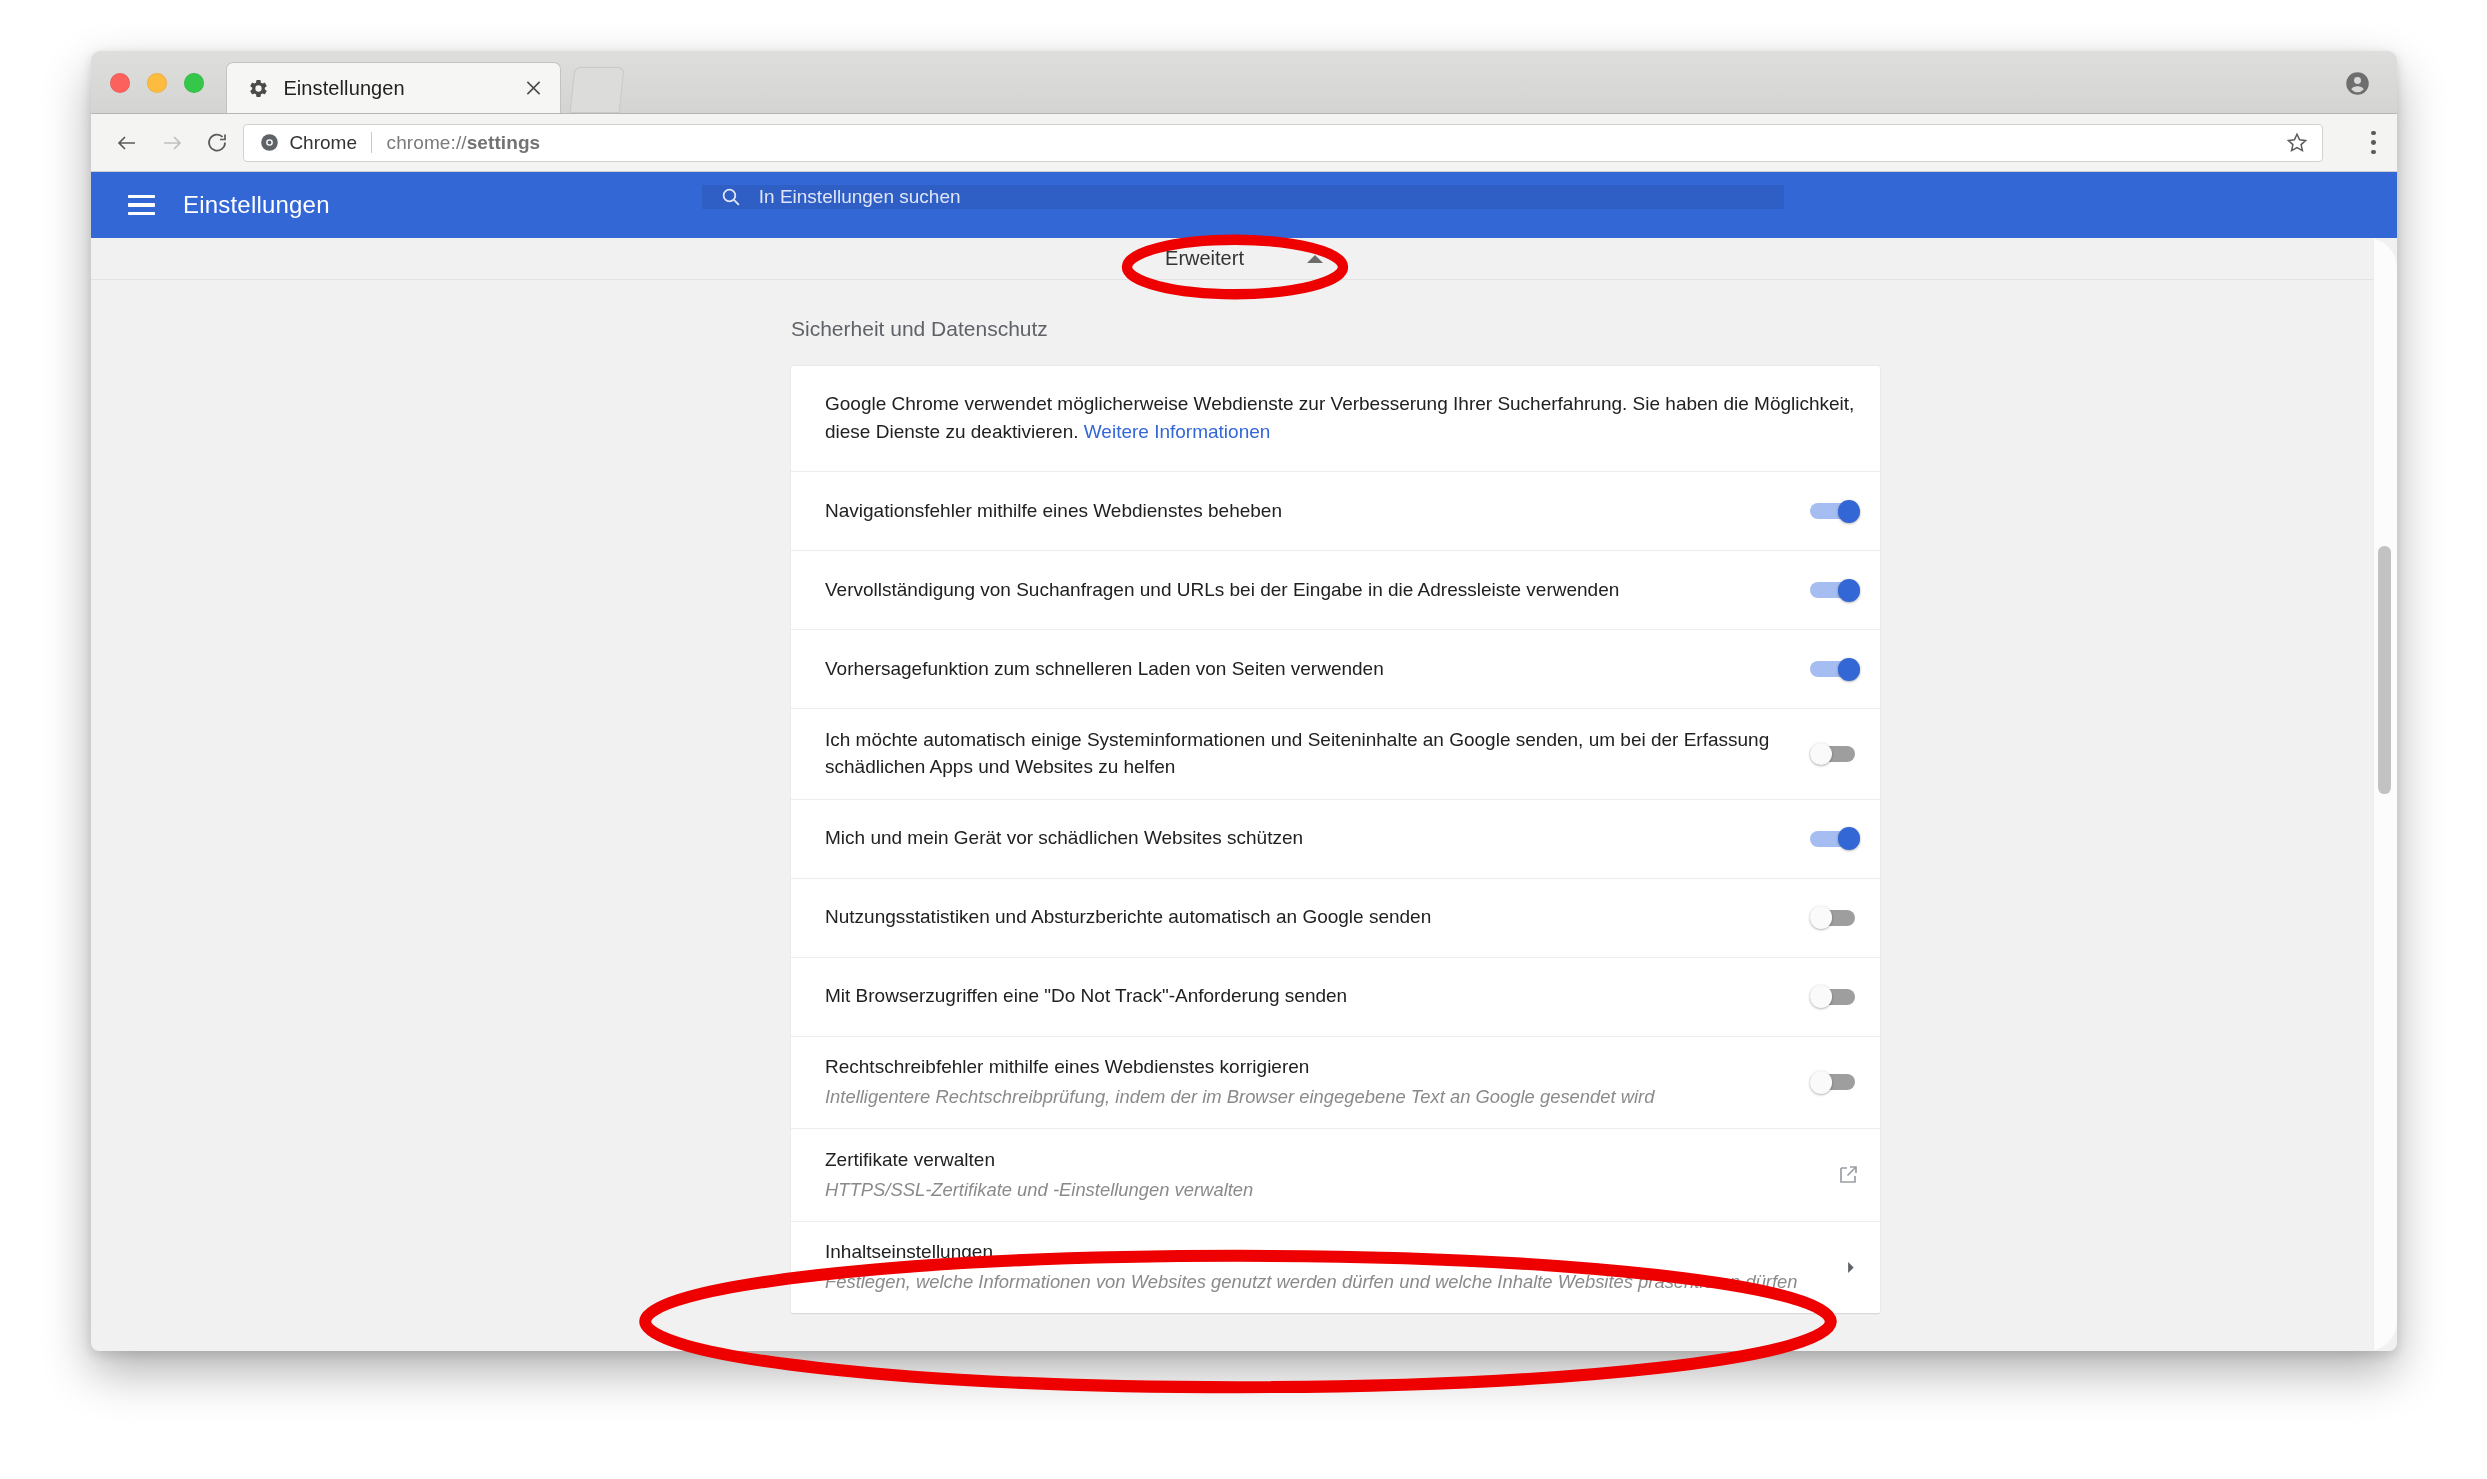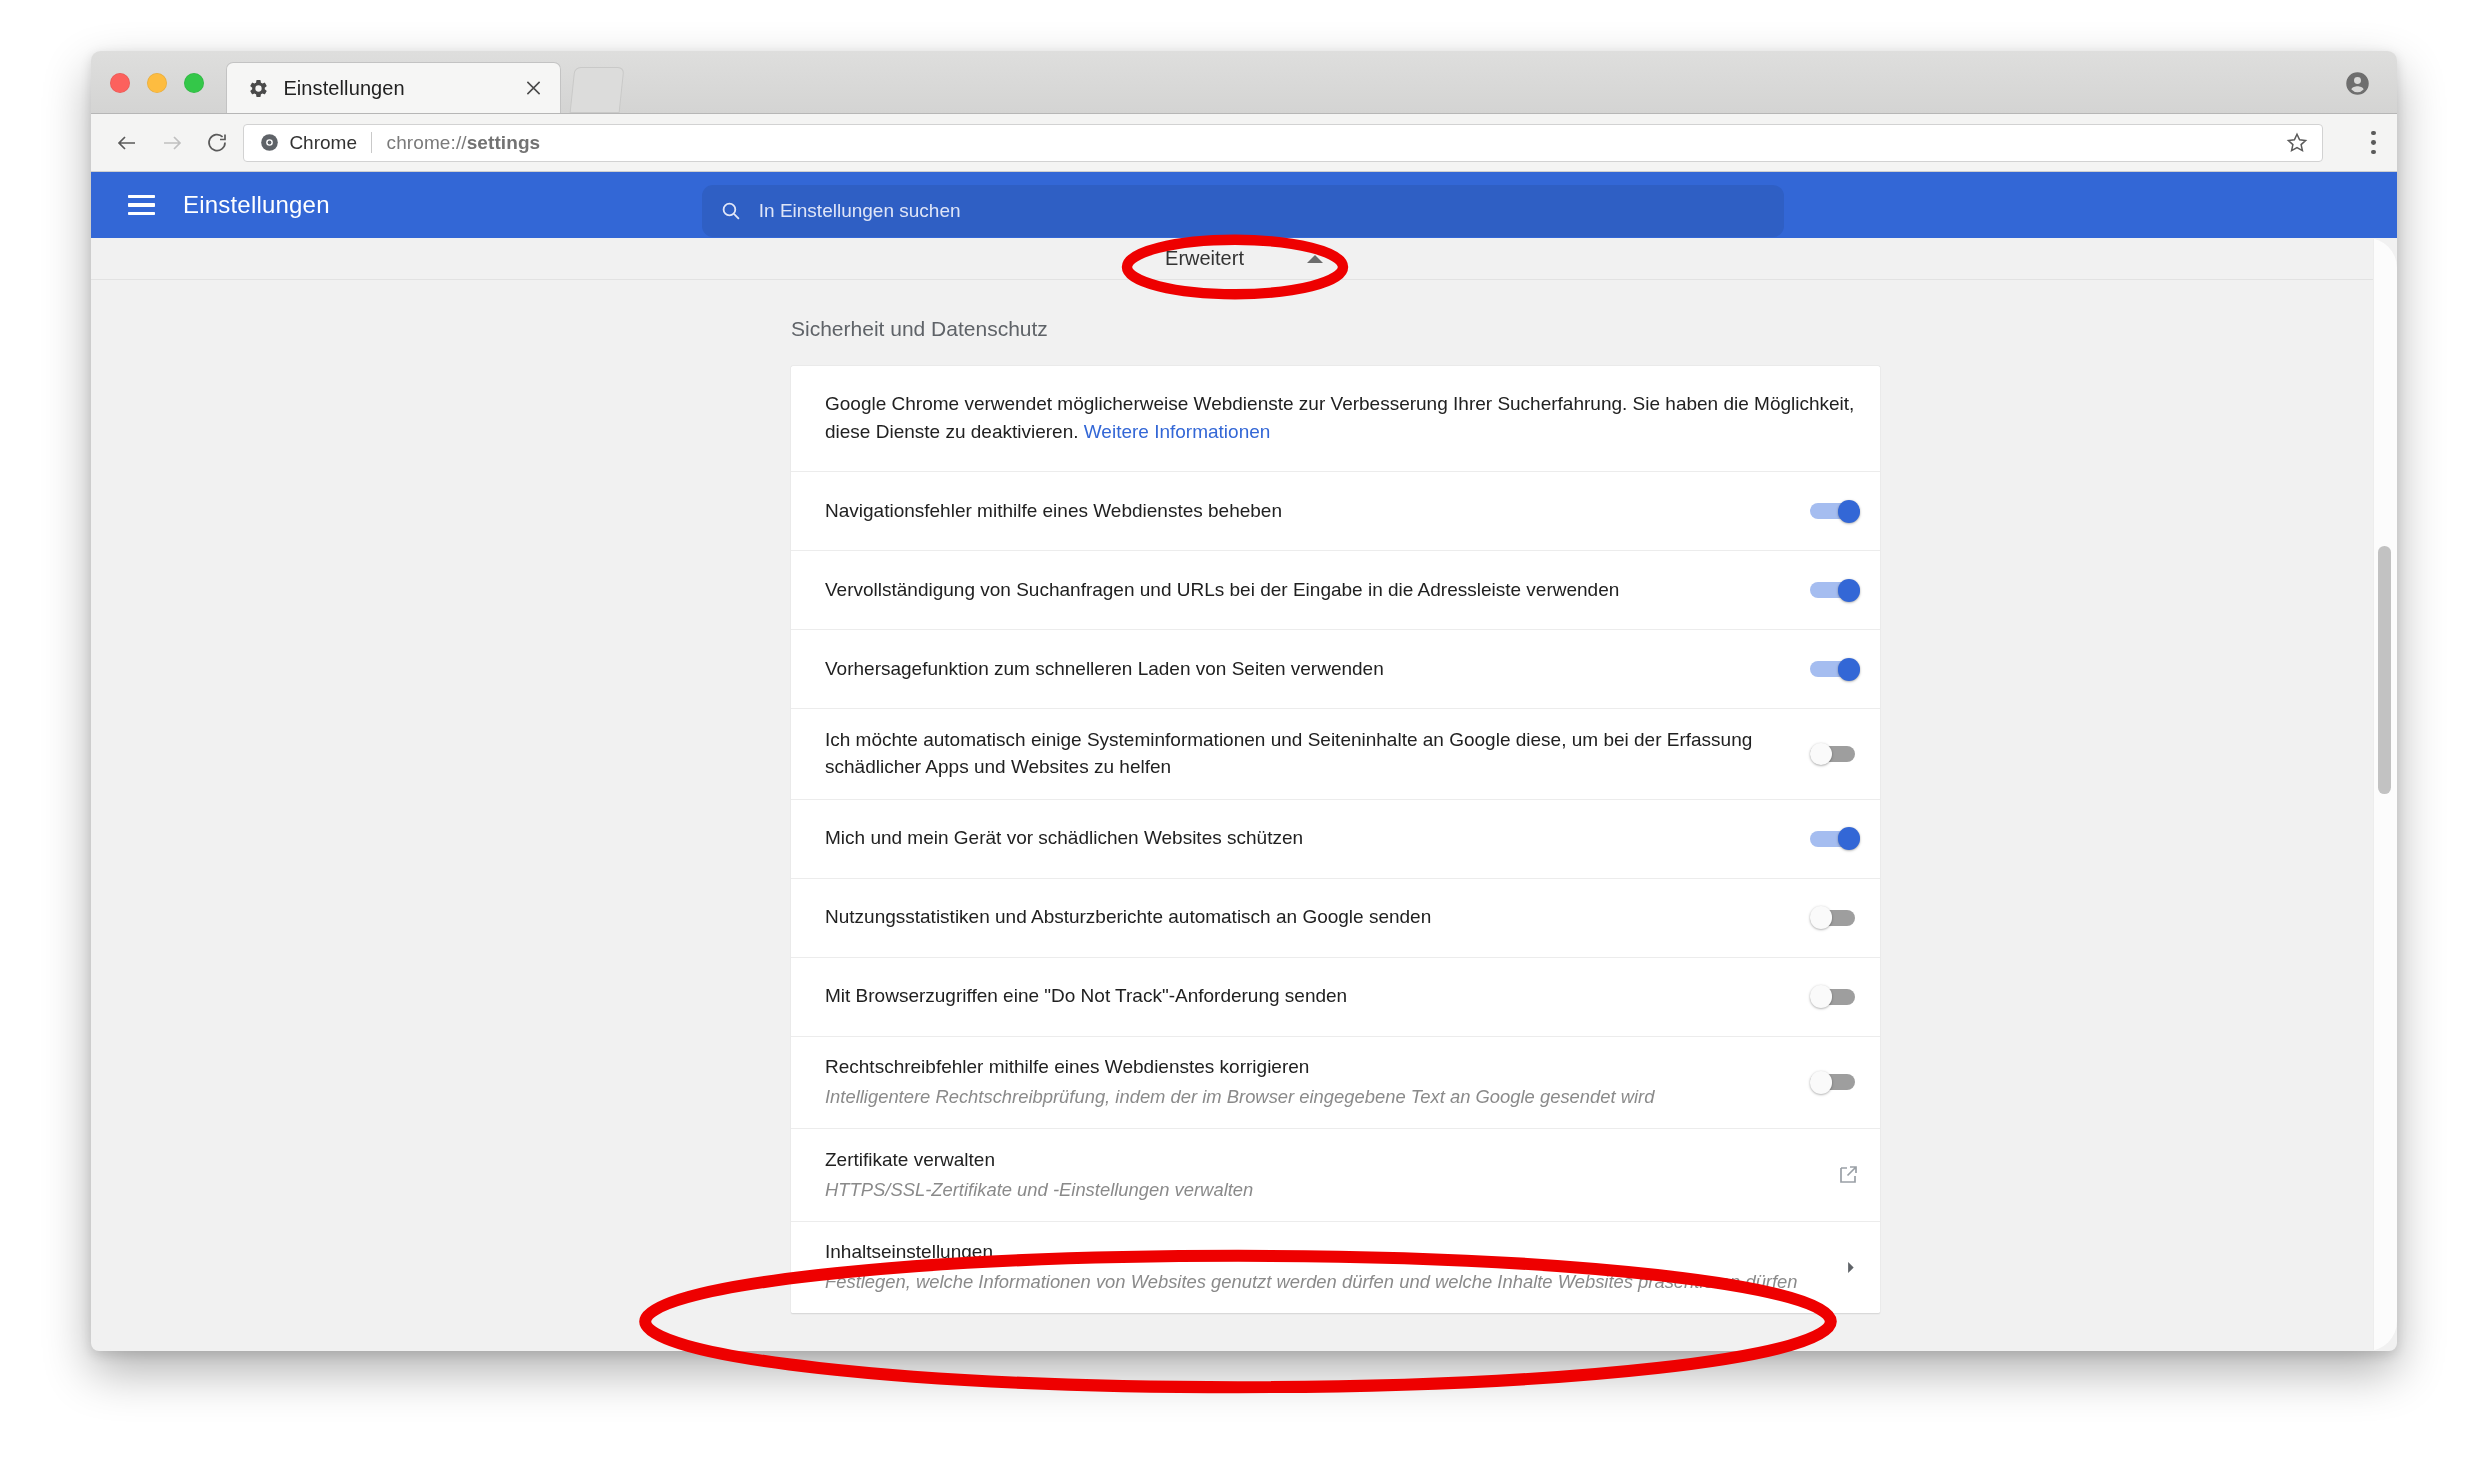--- a/index.html
+++ b/index.html
@@ -98,22 +98,22 @@
 
   
   .settings-header {
     position:relative; height:66px; background:#3367d6;
     display:flex; align-items:center;
   }
   .hamburger { margin-left:37px; width:27px; display:flex; flex-direction:column; gap:5.6px; }
   .hamburger i { display:block; height:3.2px; background:#fff; border-radius:0.8px; }
   .settings-title { margin-left:28px; font-size:24px; color:#fff; letter-spacing:0.2px; }
   .search-box {
-    position:absolute; left:611px; top:13px; width:1082px; height:52px;
-    background:#2f5fc4; border-radius:11px;
+    position:absolute; left:611px; top:13px; width:1082px; height:24px;
+    background:#2f5fc4; border-radius:0;
     display:flex; align-items:center;
   }
   .search-icon { margin-left:17.6px; width:21.6px; height:21.6px; color:#e2e7f8; flex:none; }
   .search-ph { margin-left:17.6px; font-size:19px; color:#dfe5f7; }
 
   
   .page {
     position:relative;
     height: calc(1300px - 63px - 58px - 66px);
     background:#f1f1f1;
@@ -319,21 +319,21 @@
             <div class="row-label">Vorhersagefunktion zum schnelleren Laden von Seiten verwenden</div>
           </div>
           <div class="toggle on">
             <span class="track"></span>
             <span class="knob"></span>
           </div>
         </div>
 
         <div class="row">
           <div class="row-text">
-            <div class="row-label">Ich möchte automatisch einige Systeminformationen und Seiteninhalte an Google diese, um bei der Erfassung schädlicher Apps und Websites zu helfen</div>
+            <div class="row-label">Ich möchte automatisch einige Systeminformationen und Seiteninhalte an Google senden, um bei der Erfassung schädlichen Apps und Websites zu helfen</div>
           </div>
           <div class="toggle off">
             <span class="track"></span>
             <span class="knob"></span>
           </div>
         </div>
 
         <div class="row">
           <div class="row-text">
             <div class="row-label">Mich und mein Gerät vor schädlichen Websites schützen</div>

